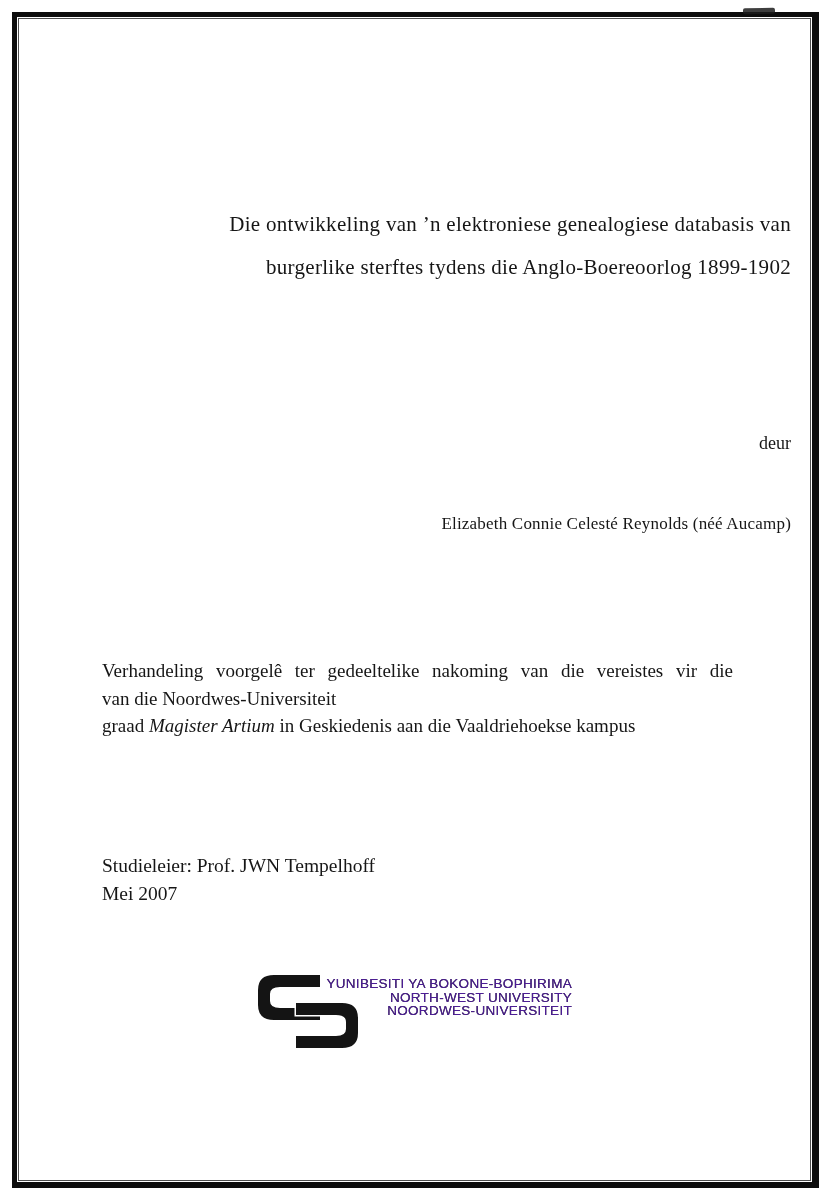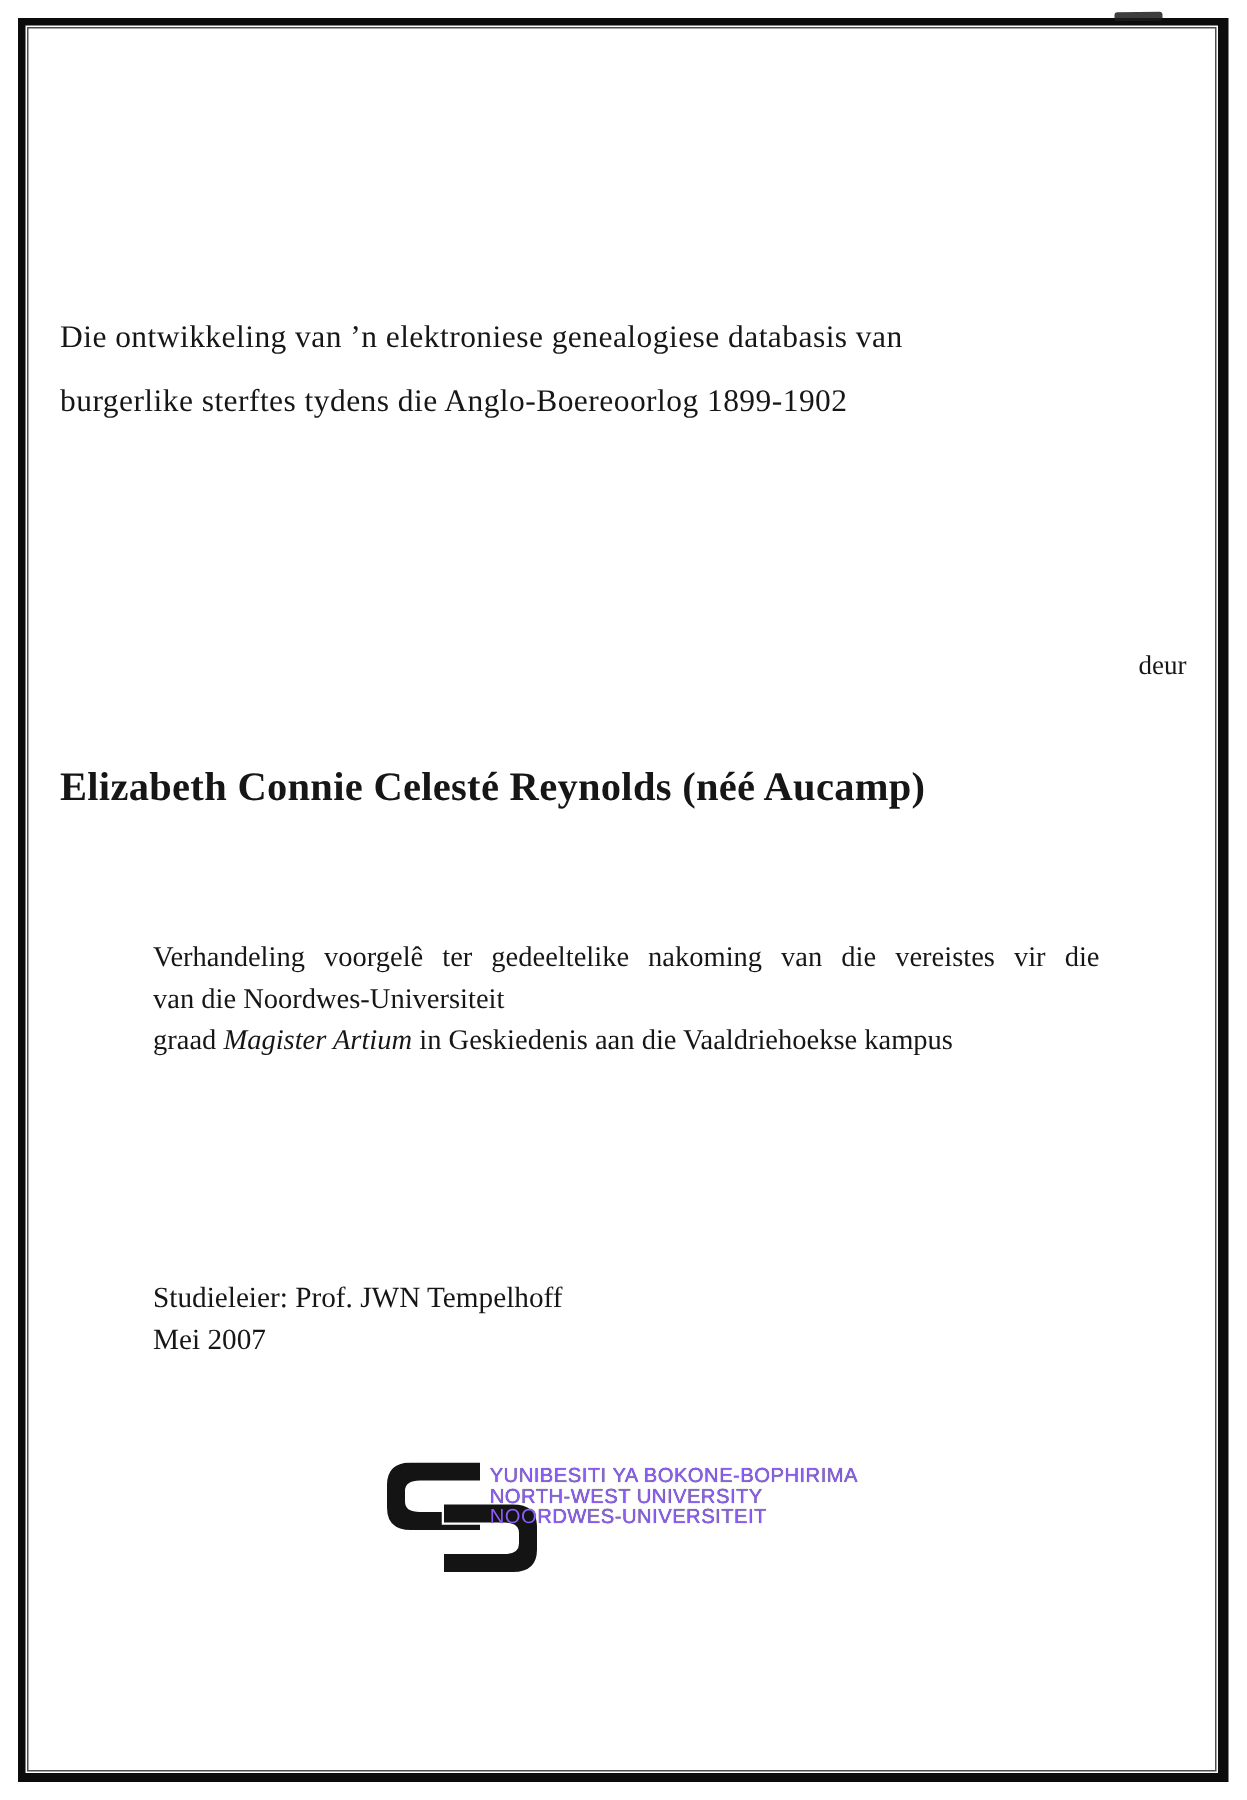--- a/index.html
+++ b/index.html
@@ -34,44 +34,43 @@
     width: 32px; height: 6px;
     background: #1c1c1c;
     border-radius: 2px;
     transform: rotate(-1deg);
     opacity: 0.85;
   }
   
   .thesis-title {
     position: absolute;
     left: 40px; right: 40px; top: 203px;
-    text-align: left;
+    text-align: right;
     font-size: 21px;
     line-height: 43px;
     letter-spacing: 0.3px;
   }
   .byline {
     position: absolute;
     left: 40px; right: 40px; top: 431px;
     text-align: right;
     font-size: 18px;
     line-height: 24px;
   }
   .author-line {
     position: absolute;
     left: 40px; right: 40px; top: 509px;
-    text-align: left;
-    font-size: 27px;
+    text-align: right;
+    font-size: 17px;
     line-height: 30px;
     letter-spacing: 0.2px;
-    font-weight: bold;
   }
   .degree-statement {
     position: absolute;
-    left: 102px; top: 625px;
+    left: 102px; top: 657px;
     width: 631px;
     font-size: 19px;
     line-height: 27.5px;
   }
   .degree-statement .justified {
     text-align: justify;
     text-align-last: justify;
   }
   .supervisor-block {
     position: absolute;
@@ -86,25 +85,26 @@
     width: 316px; height: 78px;
   }
   .nwu-mark {
     position: absolute;
     left: 0; top: 2px;
     width: 100px; height: 73px;
   }
   .nwu-wordmark {
     position: absolute;
     right: 2px; top: 4px;
+    text-align: right;
     font-family: "Liberation Sans", sans-serif;
     font-size: 13.5px;
     line-height: 13.6px;
     letter-spacing: 0.3px;
-    color: #8b5cf6;
+    color: #4c1d95;
     white-space: nowrap;
     text-shadow: 0 0 0.5px rgba(10,10,10,0.9);
   }
   i.deg { font-style: italic; }
 </style>
 </head>
 <body>
 
 <div class="frame-outer">
   <div class="frame-inner"></div>

